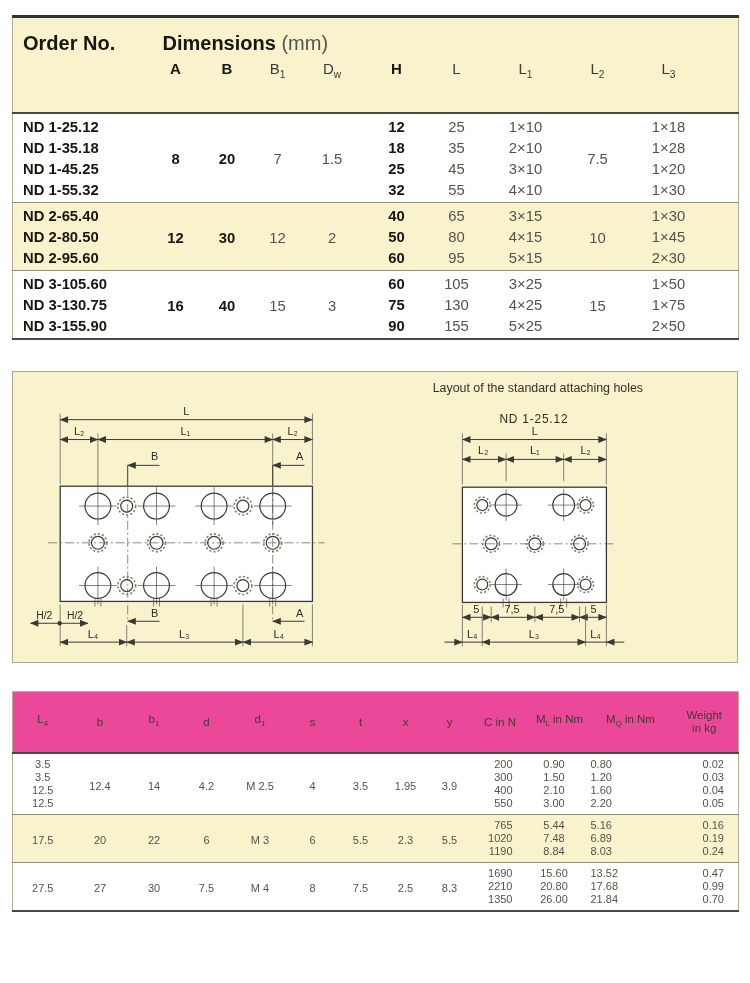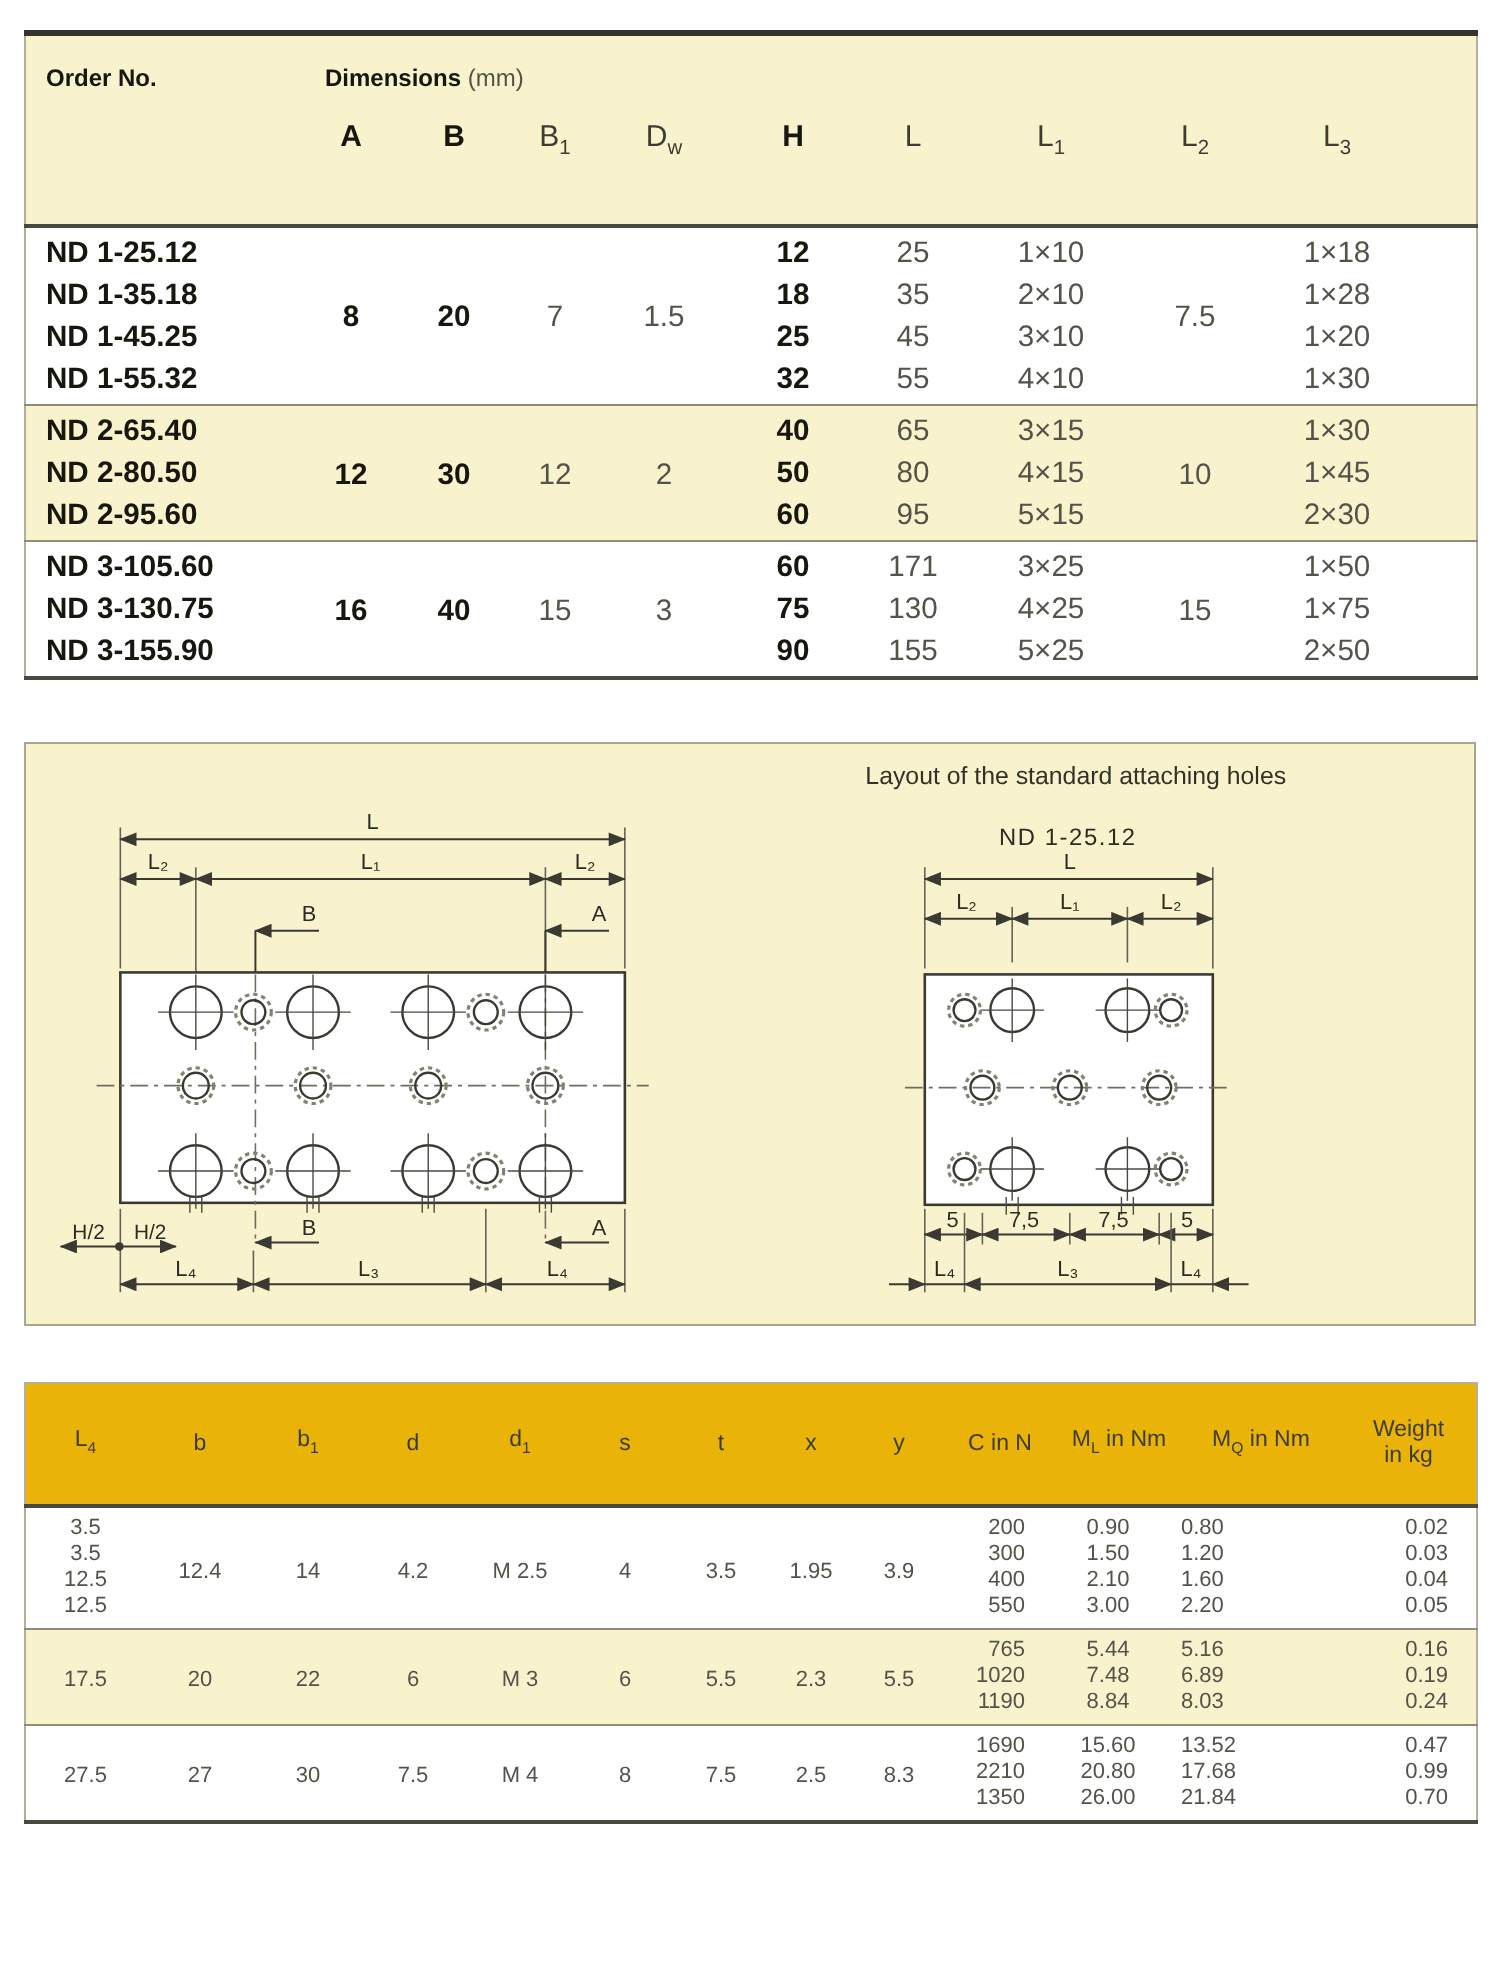--- a/index.html
+++ b/index.html
@@ -8,21 +8,21 @@
 
   
   table{border-collapse:collapse;table-layout:fixed;}
   th,td{padding:0;margin:0;}
 
   .tt{position:absolute;left:12px;top:15px;width:726px;
       border-top:3px solid #35342c;border-bottom:2px solid #4a4940;
       border-left:1px solid #b3af9c;border-right:1px solid #b3af9c;}
   .tt thead{background:#f8f3cc;}
   .tt thead tr.r1 th{vertical-align:top;text-align:left;padding-top:14px;height:26px;
-      font-size:12px;font-weight:bold;color:#17170f;}
+      font-size:20px;font-weight:bold;color:#17170f;}
   .tt thead tr.r1 th.h-order{padding-left:10px;}
   .tt thead tr.r1 th.h-dims{padding-left:12px;}
   .tt thead tr.r1 .light{font-weight:normal;color:#55544a;margin-top:32px;}
   .tt thead tr.r2 th{vertical-align:top;padding-top:2px;height:52px;font-size:15px;text-align:center;}
   .tt thead{border-bottom:2px solid #4a4940;}
   .tt tbody td{height:21px;font-size:14.8px;white-space:nowrap;}
   .tt tbody tr:first-child td{padding-top:2px;}
   .tt tbody tr:last-child td{padding-bottom:2px;}
   .tt tbody.tint, .bt tbody.tint{background:#f8f3cc;}
   .tt tbody + tbody, .bt tbody + tbody{border-top:1px solid #8f8c78;}
@@ -46,21 +46,21 @@
   .thrd{fill:none;stroke:#83816f;stroke-width:1.6;stroke-dasharray:2.2 2;}
   .dtx{font-size:11px;fill:#2c2b24;}
   .dtx-s{font-size:10.5px;fill:#2c2b24;}
   .ttl{font-size:12.5px;fill:#33322a;}
   .prt{font-size:12px;fill:#2c2b24;letter-spacing:0.8px;}
 
   
   .bt{position:absolute;left:12px;top:691px;width:726px;
       border-top:1px solid #b3af9c;border-bottom:2px solid #4a4940;
       border-left:1px solid #b3af9c;border-right:1px solid #b3af9c;}
-  .bt thead{background:#eab308;border-bottom:2px solid #4a4940;}
+  .bt thead{background:#ec4899;border-bottom:2px solid #4a4940;}
   .bt thead th{height:60px;vertical-align:middle;text-align:center;
       font-size:11.5px;font-weight:normal;color:#3d3c33;line-height:13px;}
   .bt tbody td{height:13px;line-height:13px;font-size:11px;color:#54534a;white-space:nowrap;}
   .bt tbody tr:first-child td{padding-top:4px;}
   .bt tbody tr:last-child td{padding-bottom:4px;}
   .cr-c{text-align:right;padding-right:16px;}
   .cr-ml{text-align:center;padding-right:11px;}
   .cr-mq{text-align:left;padding-right:22px;}
   .cr-w{text-align:right;padding-right:14px;}
 </style>
@@ -171,21 +171,21 @@
         </tr>
       </tbody>
       <tbody class="grp">
         <tr>
           <td class="c-order">ND 3-105.60</td>
           <td class="c-bold" rowspan="3">16</td>
           <td class="c-bold" rowspan="3">40</td>
           <td class="c-gray" rowspan="3">15</td>
           <td class="c-gray" rowspan="3">3</td>
           <td class="c-bold">60</td>
-          <td class="c-gray">171</td>
+          <td class="c-gray">105</td>
           <td class="c-gray">3×25</td>
           <td class="c-gray" rowspan="3">15</td>
           <td class="c-gray">1×50</td>
           <td rowspan="3"></td>
         </tr>
         <tr>
           <td class="c-order">ND 3-130.75</td>
           <td class="c-bold">75</td>
           <td class="c-gray">130</td>
           <td class="c-gray">4×25</td>

